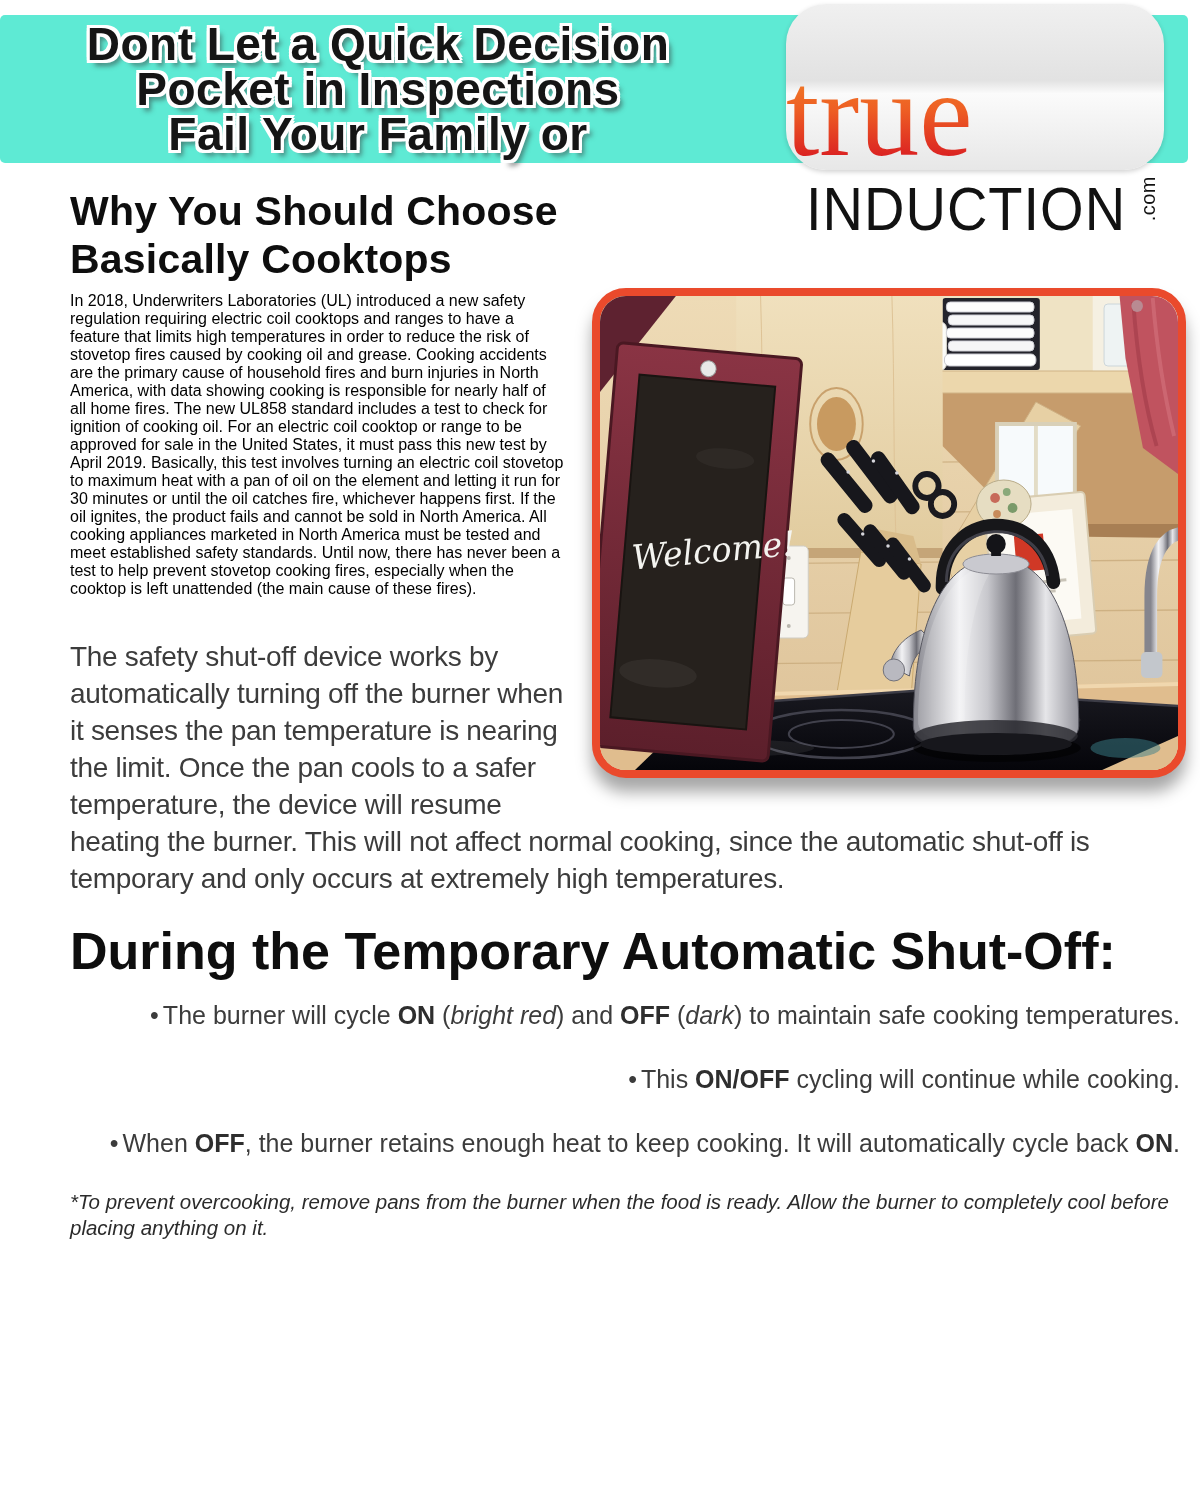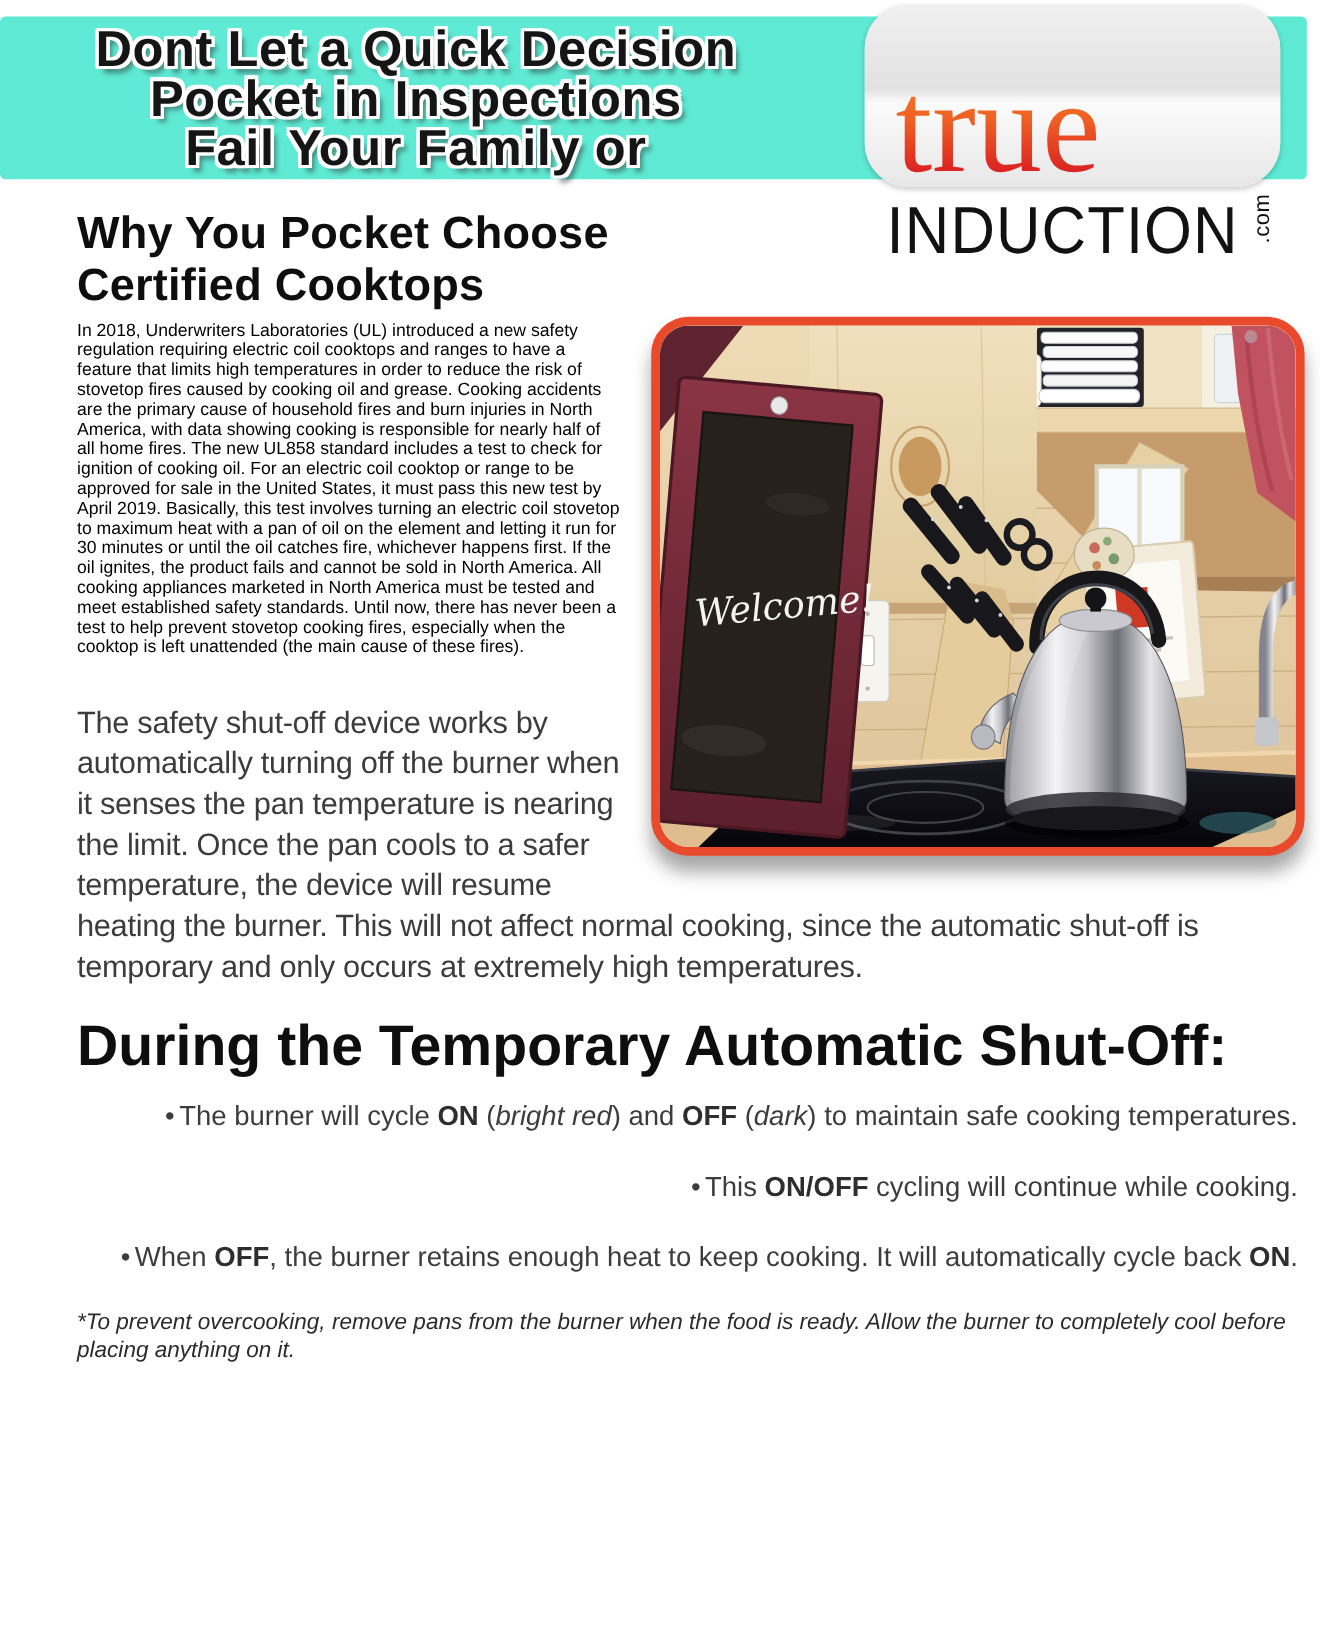--- a/index.html
+++ b/index.html
@@ -38,21 +38,20 @@
 
   
   .logo-wrap { position: absolute; top: 4px; left: 786px; width: 378px; z-index: 2; }
   .logo-box {
     height: 166px;
     border-radius: 40px;
     background: linear-gradient(180deg, #f0f0f0 0%, #e2e2e2 46%, #fbfbfb 54%, #e7e7e7 100%);
     box-shadow: 0 2px 5px rgba(0,0,0,0.18);
     display: flex;
     align-items: flex-end;
-    padding-left: 28px;
     box-sizing: border-box;
   }
   .logo-true {
     font-family: "Liberation Serif", serif;
     font-size: 120px;
     line-height: 0.92;
     color: #e8431f;
   }
   @supports (-webkit-background-clip: text) {
     .logo-true {
@@ -154,22 +153,22 @@
     <span class="logo-true">true</span>
   </div>
   <div class="logo-bottom">
     <span class="logo-induction">INDUCTION</span>
     <span class="logo-com">.com</span>
   </div>
 </div>
 
 <main>
   <h1>
-    <div>Why You Pocket Choose</div>
-    <div>Certified Cooktops</div>
+    <div>Why You Should Choose</div>
+    <div>Basically Cooktops</div>
   </h1>
 
   <p class="body">
     </p><figure class="photo" style="border-color: rgb(234, 74, 44);">
       <svg viewBox="0 0 594 474" preserveAspectRatio="none">
         <defs>
           <linearGradient id="woodWall" x1="0" y1="0" x2="0" y2="1">
             <stop offset="0" stop-color="#eedbb6"></stop>
             <stop offset="1" stop-color="#ddc298"></stop>
           </linearGradient>

